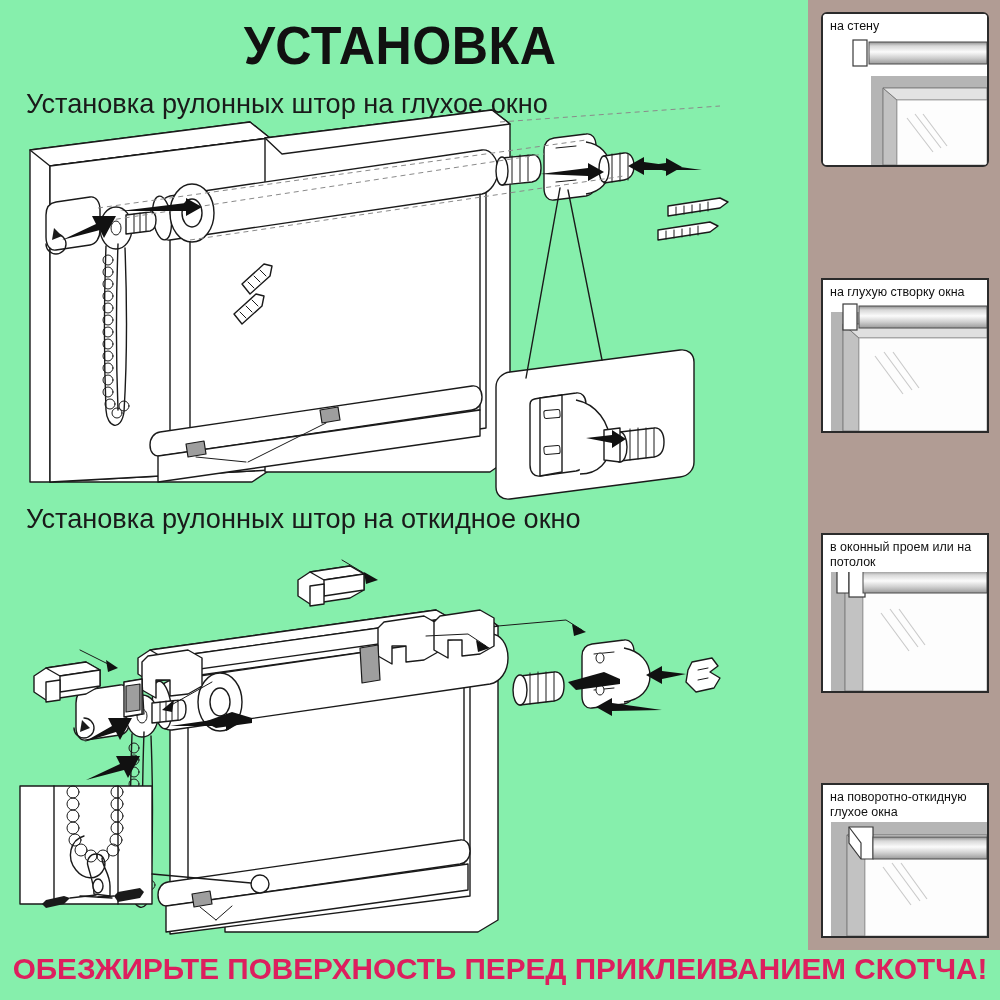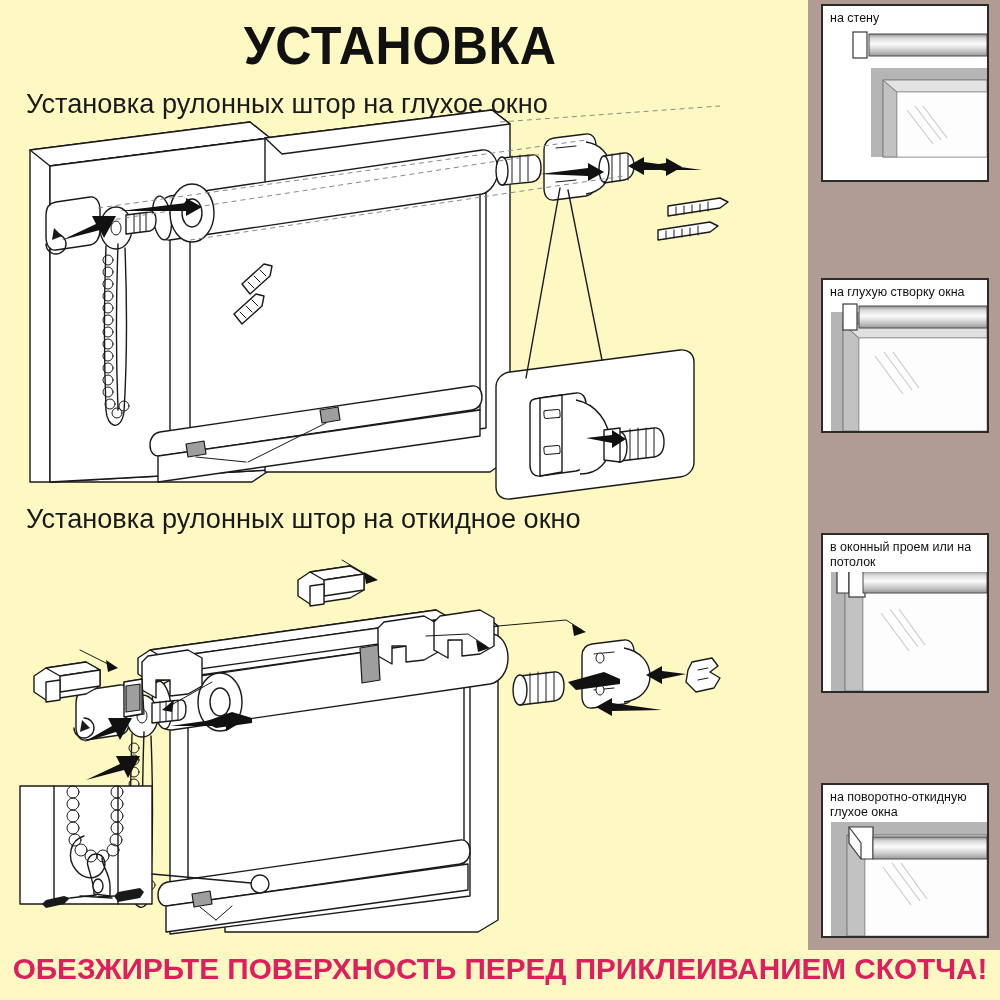--- a/index.html
+++ b/index.html
@@ -5,21 +5,21 @@
   * { box-sizing: border-box; margin: 0; padding: 0; }
   html, body {
     width: 1000px; height: 1000px;
     background: #ffffff;
     font-family: "Liberation Sans", sans-serif;
     overflow: hidden;
   }
   #root {
     position: relative;
     width: 1000px; height: 1000px;
-    background: #fef9c3;
+    background: #86efac;
   }
 
   
   .main-title {
     position: absolute; left: 0; top: 14px; width: 800px;
     text-align: center;
     font-size: 54px; font-weight: 700;
     letter-spacing: 0.5px;
     color: #111111;
     font-family: "Liberation Sans", sans-serif;
@@ -59,21 +59,21 @@
     left: 808px; top: 0; width: 192px; height: 950px;
     background: #B19C94;
   }
   .panel {
     position: absolute;
     left: 13px; width: 168px;
     background: #ffffff;
     border: 2px solid #2b2b2b;
     overflow: hidden;
   }
-  #panel-0 { top: 4px;  height: 178px; }
+  #panel-0 { top: 12px;  height: 155px; border-radius: 6px; }
   #panel-1 { top: 278px; height: 155px; }
   #panel-2 { top: 533px; height: 160px; }
   #panel-3 { top: 783px; height: 155px; }
 
   .panel-label {
     position: relative; z-index: 6;
     padding: 5px 6px 2px 7px;
     font-size: 12.5px; line-height: 15px;
     color: #101010; font-weight: 400;
     font-family: "Liberation Sans", sans-serif;

